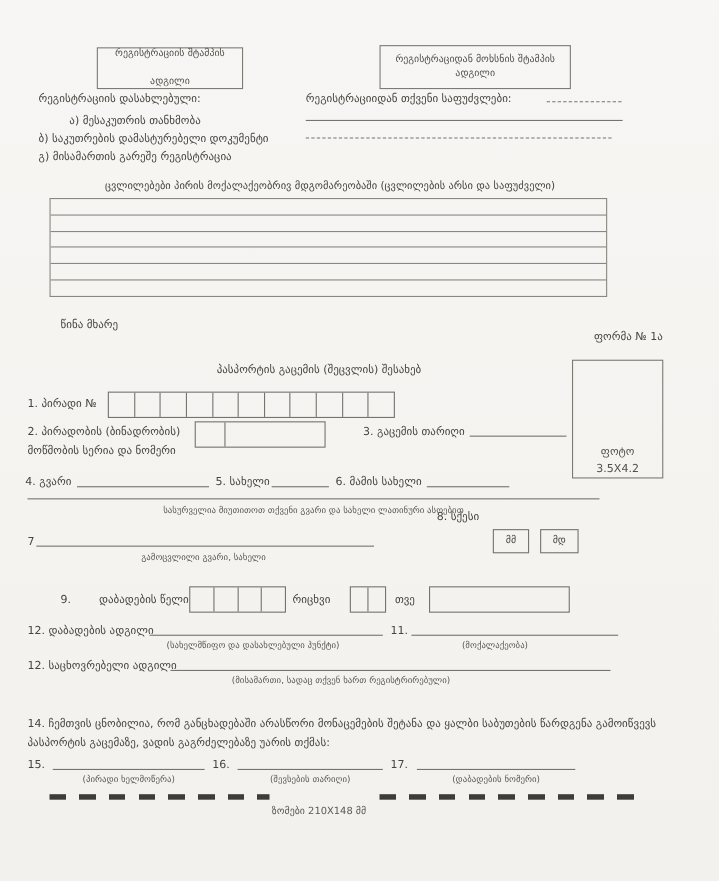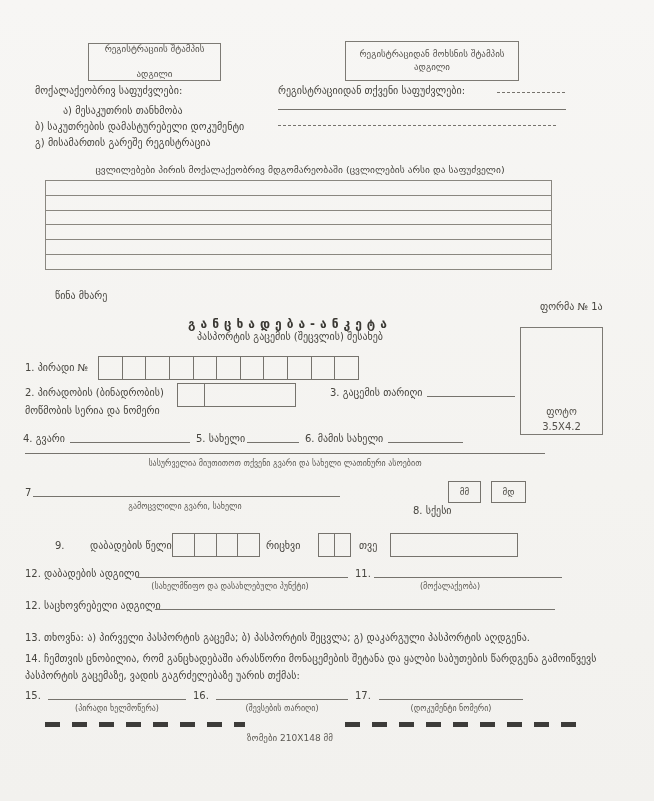--- a/index.html
+++ b/index.html
@@ -55,21 +55,21 @@
 
   <div class="abs stamp-box" style="left:88px;top:43px;width:131px;height:36px;gap:12px;">
     <span>რეგისტრაციის შტამპის</span>
     <span>ადგილი</span>
   </div>
   <div class="abs stamp-box" style="left:345px;top:41px;width:172px;height:38px;">
     <span>რეგისტრაციდან მოხსნის შტამპის</span>
     <span>ადგილი</span>
   </div>
 
-  <div class="abs lbl" style="left:35px;top:84px;">მოქალაქეობრივ საფუძვლები:</div>
+  <div class="abs lbl" style="left:35px;top:84px;">რეგისტრაციის დასახლებული:</div>
   <div class="abs lbl" style="left:35px;top:104px;margin-left:28px;">ა) მესაკუთრის თანხმობა</div>
   <div class="abs lbl" style="left:35px;top:120px;">ბ) საკუთრების დამასტურებელი დოკუმენტი</div>
   <div class="abs lbl" style="left:35px;top:136px;">გ) მისამართის გარეშე რეგისტრაცია</div>
 
   <div class="abs lbl" style="left:278px;top:84px;">რეგისტრაციიდან თქვენი საფუძვლები:</div>
   <div class="abs fill-line dashy" style="left:497px;top:82px;width:68px;"></div>
   <div class="abs fill-line" style="left:278px;top:99px;width:288px;"></div>
   <div class="abs fill-line dashy" style="left:278px;top:115px;width:278px;"></div>
 
   <div class="abs center" style="left:20px;top:164px;width:560px;font-size:9.5px;">ცვლილებები პირის მოქალაქეობრივ მდგომარეობაში (ცვლილების არსი და საფუძველი)</div>
@@ -78,23 +78,20 @@
       <div class="note-row"></div>
       <div class="note-row"></div>
       <div class="note-row"></div>
       <div class="note-row"></div>
       <div class="note-row"></div>
     </div>
 
   <div class="abs lbl" style="left:55px;top:289px;">წინა მხარე</div>
   <div class="abs lbl" style="left:540px;top:300px;">ფორმა № 1ა</div>
 
-  <div class="abs center" style="left:110px;top:313px;width:360px;">
-    <span class="app-title">განცხადება-ანკეტა</span>
-  </div>
   <div class="abs center" style="left:110px;top:331px;width:360px;font-size:10px;">პასპორტის გაცემის (შეცვლის) შესახებ</div>
 
   <div class="abs photo-box" style="left:520px;top:327px;width:81px;height:106px;">
     <span>ფოტო</span>
     <span>3.5X4.2</span>
   </div>
 
   <div class="abs lbl" style="left:25px;top:361px;">1. პირადი №</div>
   <div class="abs cellgrid" style="left:98px;top:356px;width:259px;height:22px;">
       <span class="cell"></span>
@@ -125,21 +122,21 @@
   <div class="abs fill-line" style="left:247px;top:432px;width:52px;"></div>
   <div class="abs lbl" style="left:305px;top:432px;">6. მამის სახელი</div>
   <div class="abs fill-line" style="left:388px;top:432px;width:75px;"></div>
 
   <div class="abs fill-line" style="left:25px;top:443px;width:520px;"></div>
   <div class="abs cap center" style="left:25px;top:459px;width:520px;">სასურველია მიუთითოთ თქვენი გვარი და სახელი ლათინური ასოებით</div>
 
   <div class="abs lbl" style="left:25px;top:486px;">7</div>
   <div class="abs fill-line" style="left:33px;top:486px;width:307px;"></div>
   <div class="abs cap center" style="left:60px;top:502px;width:250px;">გამოცვლილი გვარი, სახელი</div>
-  <div class="abs lbl" style="left:397px;top:504px;margin-left:16px;">8. სქესი</div>
+  <div class="abs lbl" style="left:397px;top:464px;">8. სქესი</div>
   <div class="abs sex-box" style="left:448px;top:481px;width:31px;height:20px;">მმ</div>
   <div class="abs sex-box" style="left:491px;top:481px;width:33px;height:20px;">მდ</div>
 
   <div class="abs lbl" style="left:55px;top:539px;">9.</div>
   <div class="abs lbl" style="left:90px;top:539px;">დაბადების წელი</div>
   <div class="abs cellgrid" style="left:172px;top:533px;width:86px;height:22px;">
       <span class="cell"></span>
       <span class="cell"></span>
       <span class="cell"></span>
       <span class="cell"></span>
@@ -154,32 +151,32 @@
 
   <div class="abs lbl" style="left:25px;top:567px;">12. დაბადების ადგილი</div>
   <div class="abs fill-line" style="left:136px;top:567px;width:212px;"></div>
   <div class="abs lbl" style="left:355px;top:567px;">11.</div>
   <div class="abs fill-line" style="left:374px;top:567px;width:188px;"></div>
   <div class="abs cap center" style="left:110px;top:582px;width:240px;">(სახელმწიფო და დასახლებული პუნქტი)</div>
   <div class="abs cap center" style="left:380px;top:582px;width:140px;">(მოქალაქეობა)</div>
 
   <div class="abs lbl" style="left:25px;top:599px;">12. საცხოვრებელი ადგილი</div>
   <div class="abs fill-line" style="left:155px;top:599px;width:400px;"></div>
+  <div class="abs cap center" style="left:150px;top:614px;width:320px;">(მისამართი, სადაც თქვენ ხართ რეგისტრირებული)</div>
 
-  <div class="abs lbl" style="left:25px;top:631px;">13. თხოვნა: ა) პირველი პასპორტის გაცემა; ბ) პასპორტის შეცვლა; გ) დაკარგული პასპორტის აღდგენა.</div>
 
   <div class="abs para" style="left:25px;top:650px;width:608px;">14. ჩემთვის ცნობილია, რომ განცხადებაში არასწორი მონაცემების შეტანა და ყალბი საბუთების წარდგენა გამოიწვევს პასპორტის გაცემაზე, ვადის გაგრძელებაზე უარის თქმას:</div>
 
   <div class="abs lbl" style="left:25px;top:689px;">15.</div>
   <div class="abs fill-line" style="left:48px;top:689px;width:138px;"></div>
   <div class="abs lbl" style="left:193px;top:689px;">16.</div>
   <div class="abs fill-line" style="left:216px;top:689px;width:132px;"></div>
   <div class="abs lbl" style="left:355px;top:689px;">17.</div>
   <div class="abs fill-line" style="left:379px;top:689px;width:144px;"></div>
   <div class="abs cap center" style="left:48px;top:704px;width:138px;">(პირადი ხელმოწერა)</div>
   <div class="abs cap center" style="left:216px;top:704px;width:132px;">(შევსების თარიღი)</div>
-  <div class="abs cap center" style="left:379px;top:704px;width:144px;">(დოკუმენტი ნომერი)</div>
+  <div class="abs cap center" style="left:379px;top:704px;width:144px;">(დაბადების ნომერი)</div>
 
   <div class="abs dash-seg" style="left:45px;top:722px;width:200px;"></div>
   <div class="abs dash-seg" style="left:345px;top:722px;width:235px;"></div>
   <div class="abs cap center" style="left:140px;top:733px;width:300px;font-size:9px;">ზომები 210X148 მმ</div>
 
 </div>
 
 </body></html>

